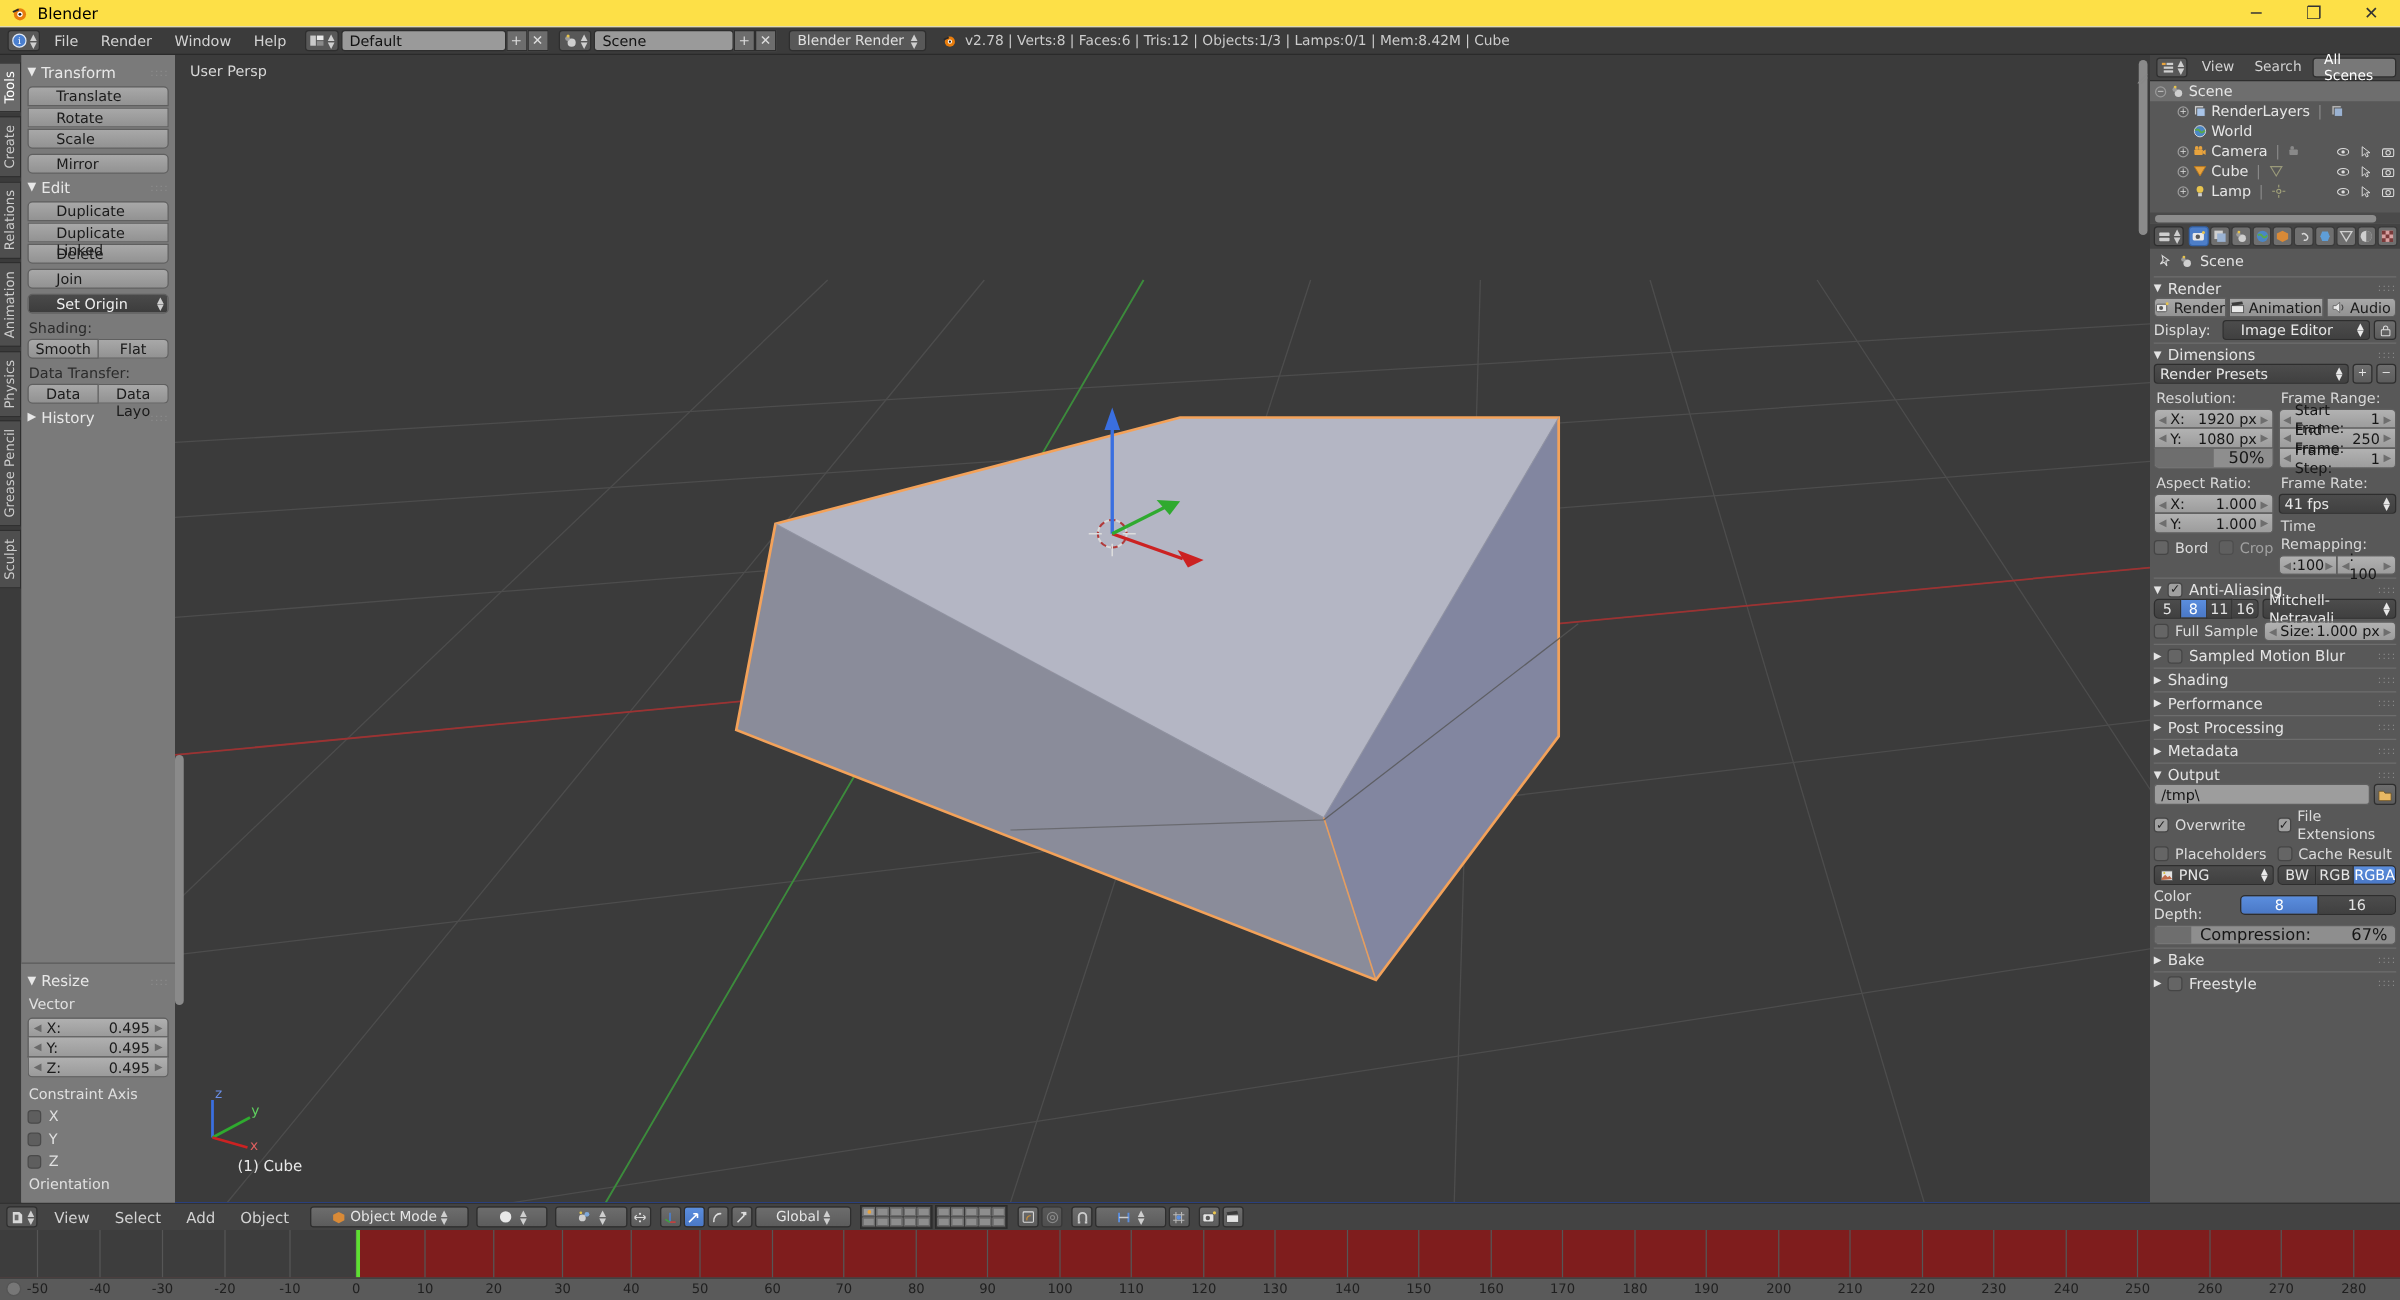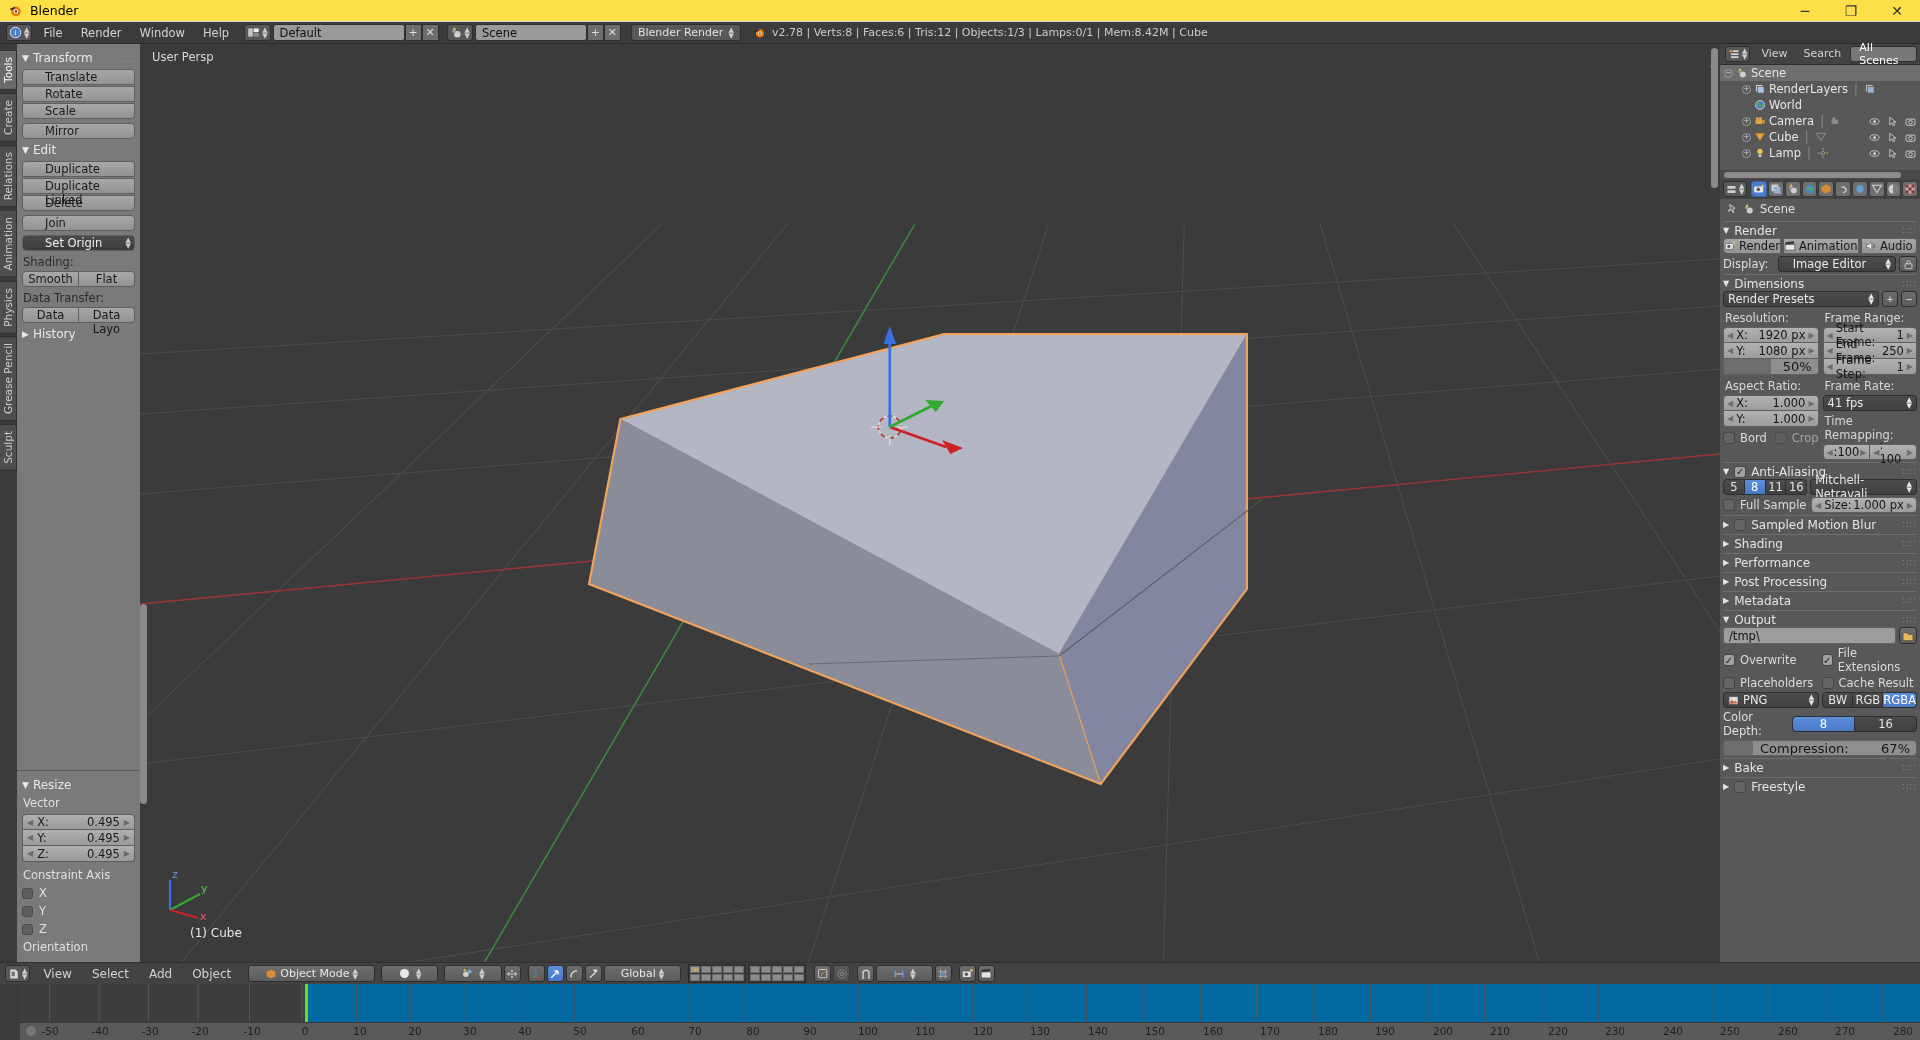--- a/index.html
+++ b/index.html
@@ -227,21 +227,21 @@
     background-image:linear-gradient(#6d6d6d,#5c5c5c);
     display:flex;align-items:center;justify-content:center;font-size:9px;color:#e6e6e6;
   }
   .hsq.on{background-image:linear-gradient(#5b8ede,#4a78c6);}
   .layers{display:flex;gap:2px;}
   .layerblock{display:flex;flex-direction:column;gap:1px;background:#3a3a3a;border:1px solid #2a2a2a;padding:1px;}
   .layerrow{display:flex;gap:1px;}
   .lcell{width:10px;height:7px;background:#8d8d8d;border:1px solid #6a6a6a;}
   .lcell.act{background:#9d9d9d;}
   .lcell .dot{width:3px;height:3px;background:#e8a33d;border-radius:50%;margin:1px auto;}
-  #timeline{height:56px;background:#0369a1;position:relative;overflow:hidden;margin-left:20px;}
+  #timeline{height:56px;background:#7f1d1d;position:relative;overflow:hidden;}
   #tl-bg-left{position:absolute;left:0;top:0;bottom:18px;width:285px;background:#3d3d3d;}
   #tl-grid{position:absolute;left:0;right:0;top:0;bottom:0;}
   #tl-playhead{position:absolute;top:0;bottom:18px;width:3px;background:#5ee033;left:285px;}
   #tl-ruler{position:absolute;left:0;right:0;bottom:0;height:18px;background:#5a5a5a;border-top:1px solid #3a3a3a;}
   .tltick{position:absolute;top:2px;font-size:10.5px;color:#1f1f1f;transform:translateX(-50%);}
   #tl-knob{position:absolute;left:5px;bottom:3px;width:12px;height:12px;border-radius:50%;background:#777;border:1px solid #555;}
 </style>
 </head>
 <body>
 

